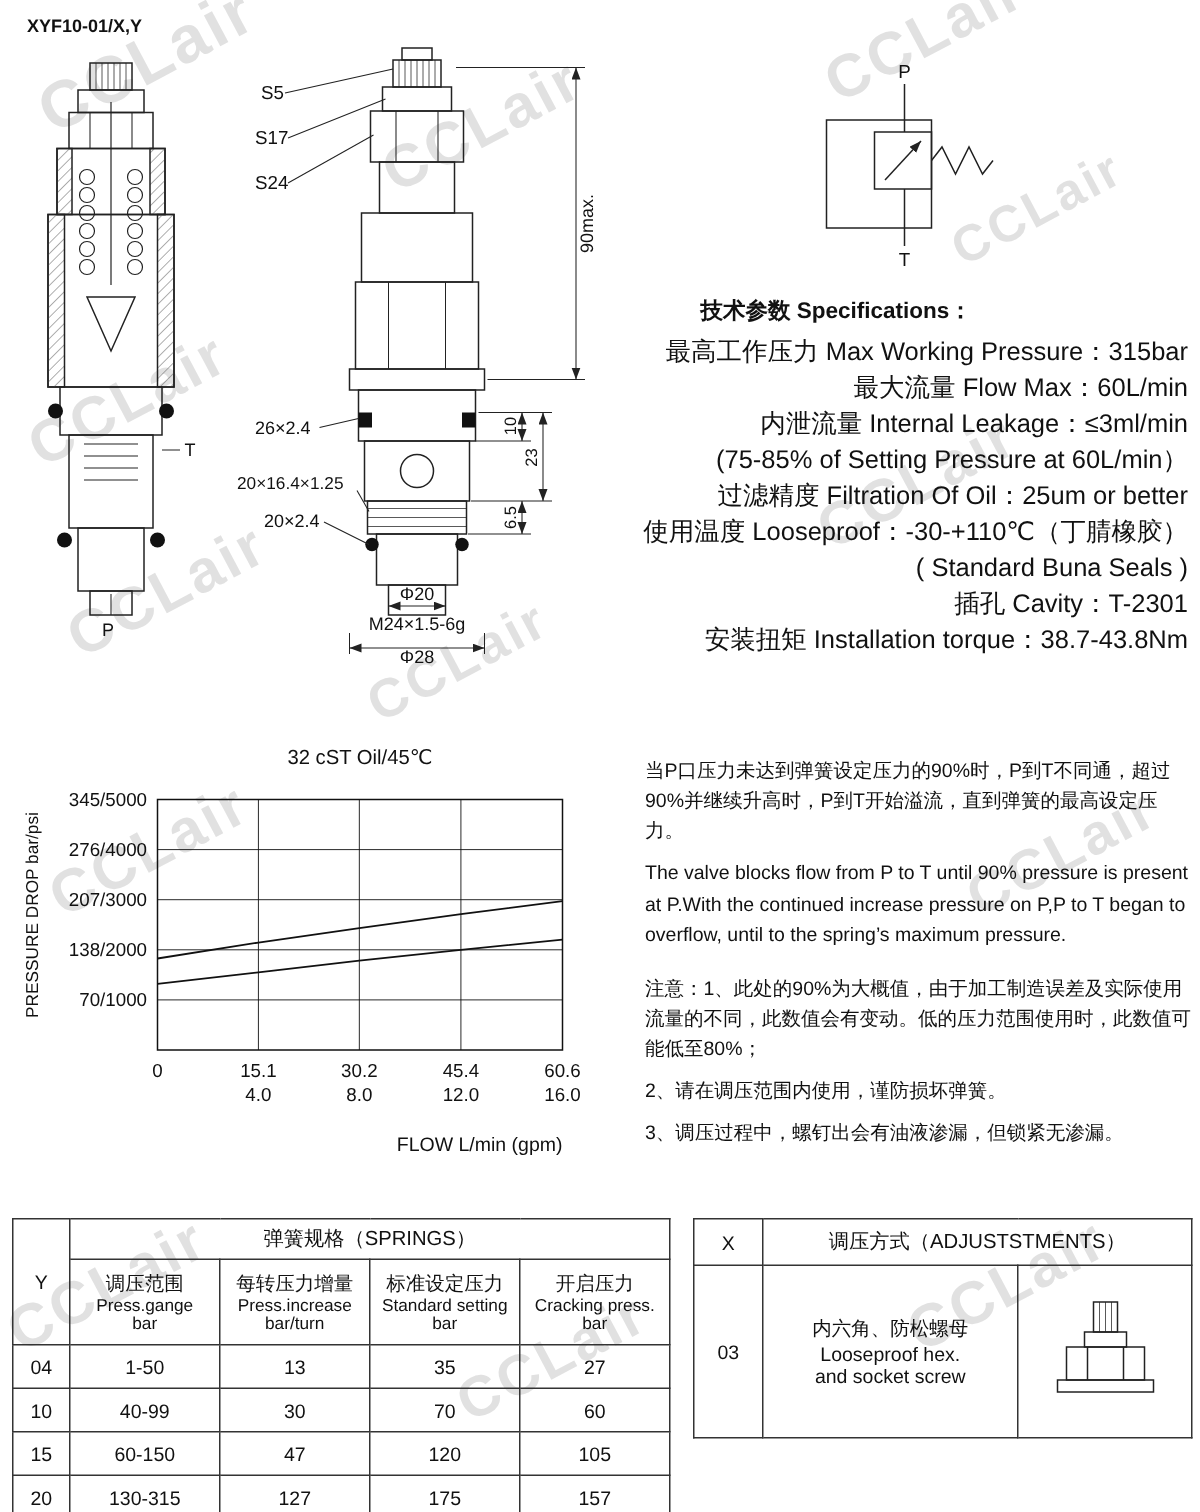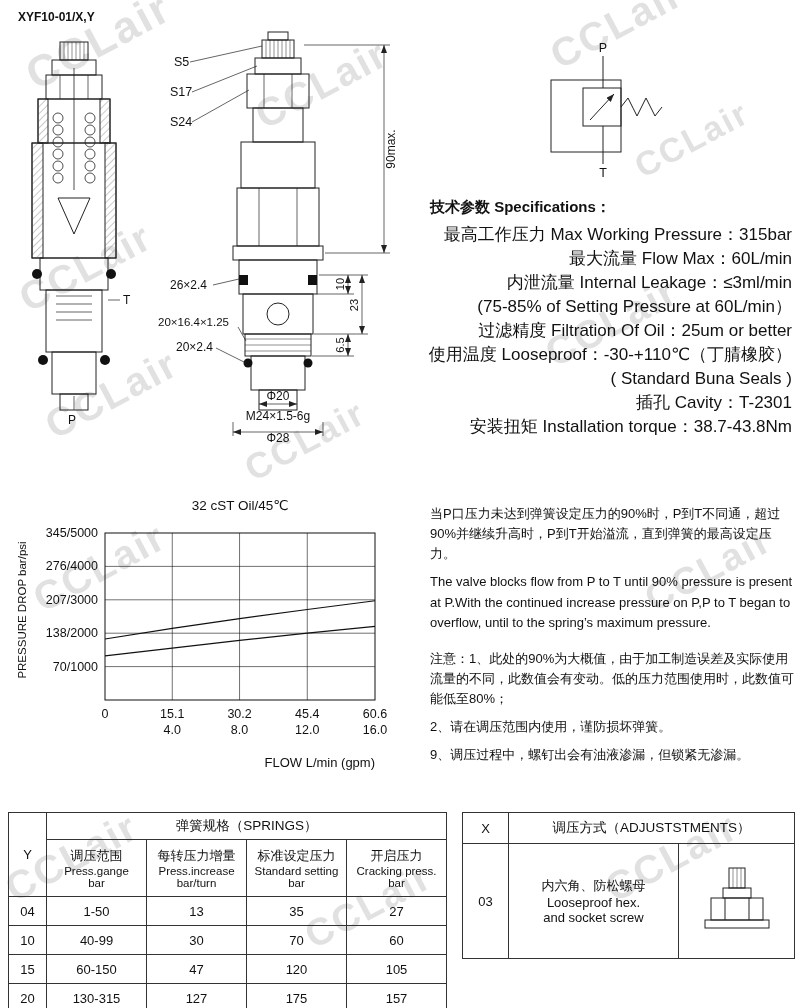--- a/index.html
+++ b/index.html
@@ -2,21 +2,21 @@
 <html><head>
 <meta charset="utf-8">
 <style>
   html,body{margin:0;padding:0;background:#fff;}
   .page{position:relative;width:800px;height:1008px;background:#fff;color:#111;
         font-family:"Liberation Sans","DejaVu Sans",sans-serif;overflow:hidden;}
   .abs{position:absolute;}
   .wm{position:absolute;color:#c9c9c9;opacity:.55;font-weight:bold;letter-spacing:2px;
       transform:rotate(-28deg);white-space:nowrap;pointer-events:none;}
   .page-title{font-size:12px;font-weight:bold;}
-  .spec-head{font-size:15px;font-weight:bold;margin-bottom:6px;}
+  .spec-head{font-size:15px;font-weight:bold;margin-bottom:6px;margin-left:37px;}
   .spec-row{display:flex;justify-content:flex-end;line-height:24px;font-size:17px;}
   .spec-label{white-space:nowrap;}
   .spec-value{white-space:nowrap;text-align:right;}
   .para{font-size:13px;line-height:1.55;margin:0 0 8px 0;}
   .note-gap{margin-top:16px;}
   .chart-title{font-size:13.5px;text-align:center;}
   .axis-label{font-size:13px;text-align:right;}
   .ylabel{font-size:11.5px;text-align:center;transform-origin:0 0;transform:rotate(-90deg);}
   table.tbl{border-collapse:collapse;table-layout:fixed;font-size:13px;text-align:center;width:100%;}
   table.tbl td{border:1px solid #333;padding:1px 2px;vertical-align:middle;}
@@ -260,21 +260,21 @@
       <polyline points="95,119.00869565217391 162.2772277227723,108.35942028985508 229.55445544554456,98.67826086956521 297.2772277227723,89.48115942028984 365,80.76811594202898" fill="none" stroke="#111" stroke-width="1.2"></polyline>
       <polyline points="95,135.95072463768116 162.2772277227723,128.20579710144926 229.55445544554456,120.4608695652174 297.2772277227723,113.2 365,106.4231884057971" fill="none" stroke="#111" stroke-width="1.2"></polyline>
     </svg>
   <div class="abs axis-label" style="left:105px;top:755px;width:270px">FLOW L/min (gpm)</div>
 
   <div class="abs" style="left:430px;top:504px;width:364px">
     <p class="para">当P口压力未达到弹簧设定压力的90%时，P到T不同通，超过90%并继续升高时，P到T开始溢流，直到弹簧的最高设定压力。</p>
     <p class="para">The valve blocks flow from P to T until 90% pressure is present at P.With the continued increase pressure on P,P to T began to overflow, until to the spring’s maximum pressure.</p>
     <p class="para note-gap">注意：1、此处的90%为大概值，由于加工制造误差及实际使用流量的不同，此数值会有变动。低的压力范围使用时，此数值可能低至80%；</p>
     <p class="para">2、请在调压范围内使用，谨防损坏弹簧。</p>
-    <p class="para">9、调压过程中，螺钉出会有油液渗漏，但锁紧无渗漏。</p>
+    <p class="para">3、调压过程中，螺钉出会有油液渗漏，但锁紧无渗漏。</p>
   </div>
 
   <div class="abs" style="left:8px;top:812px;width:438px">
     <table class="tbl">
       <colgroup>
           <col style="width:38px">
           <col style="width:100px">
           <col style="width:100px">
           <col style="width:100px">
           <col style="width:100px">

